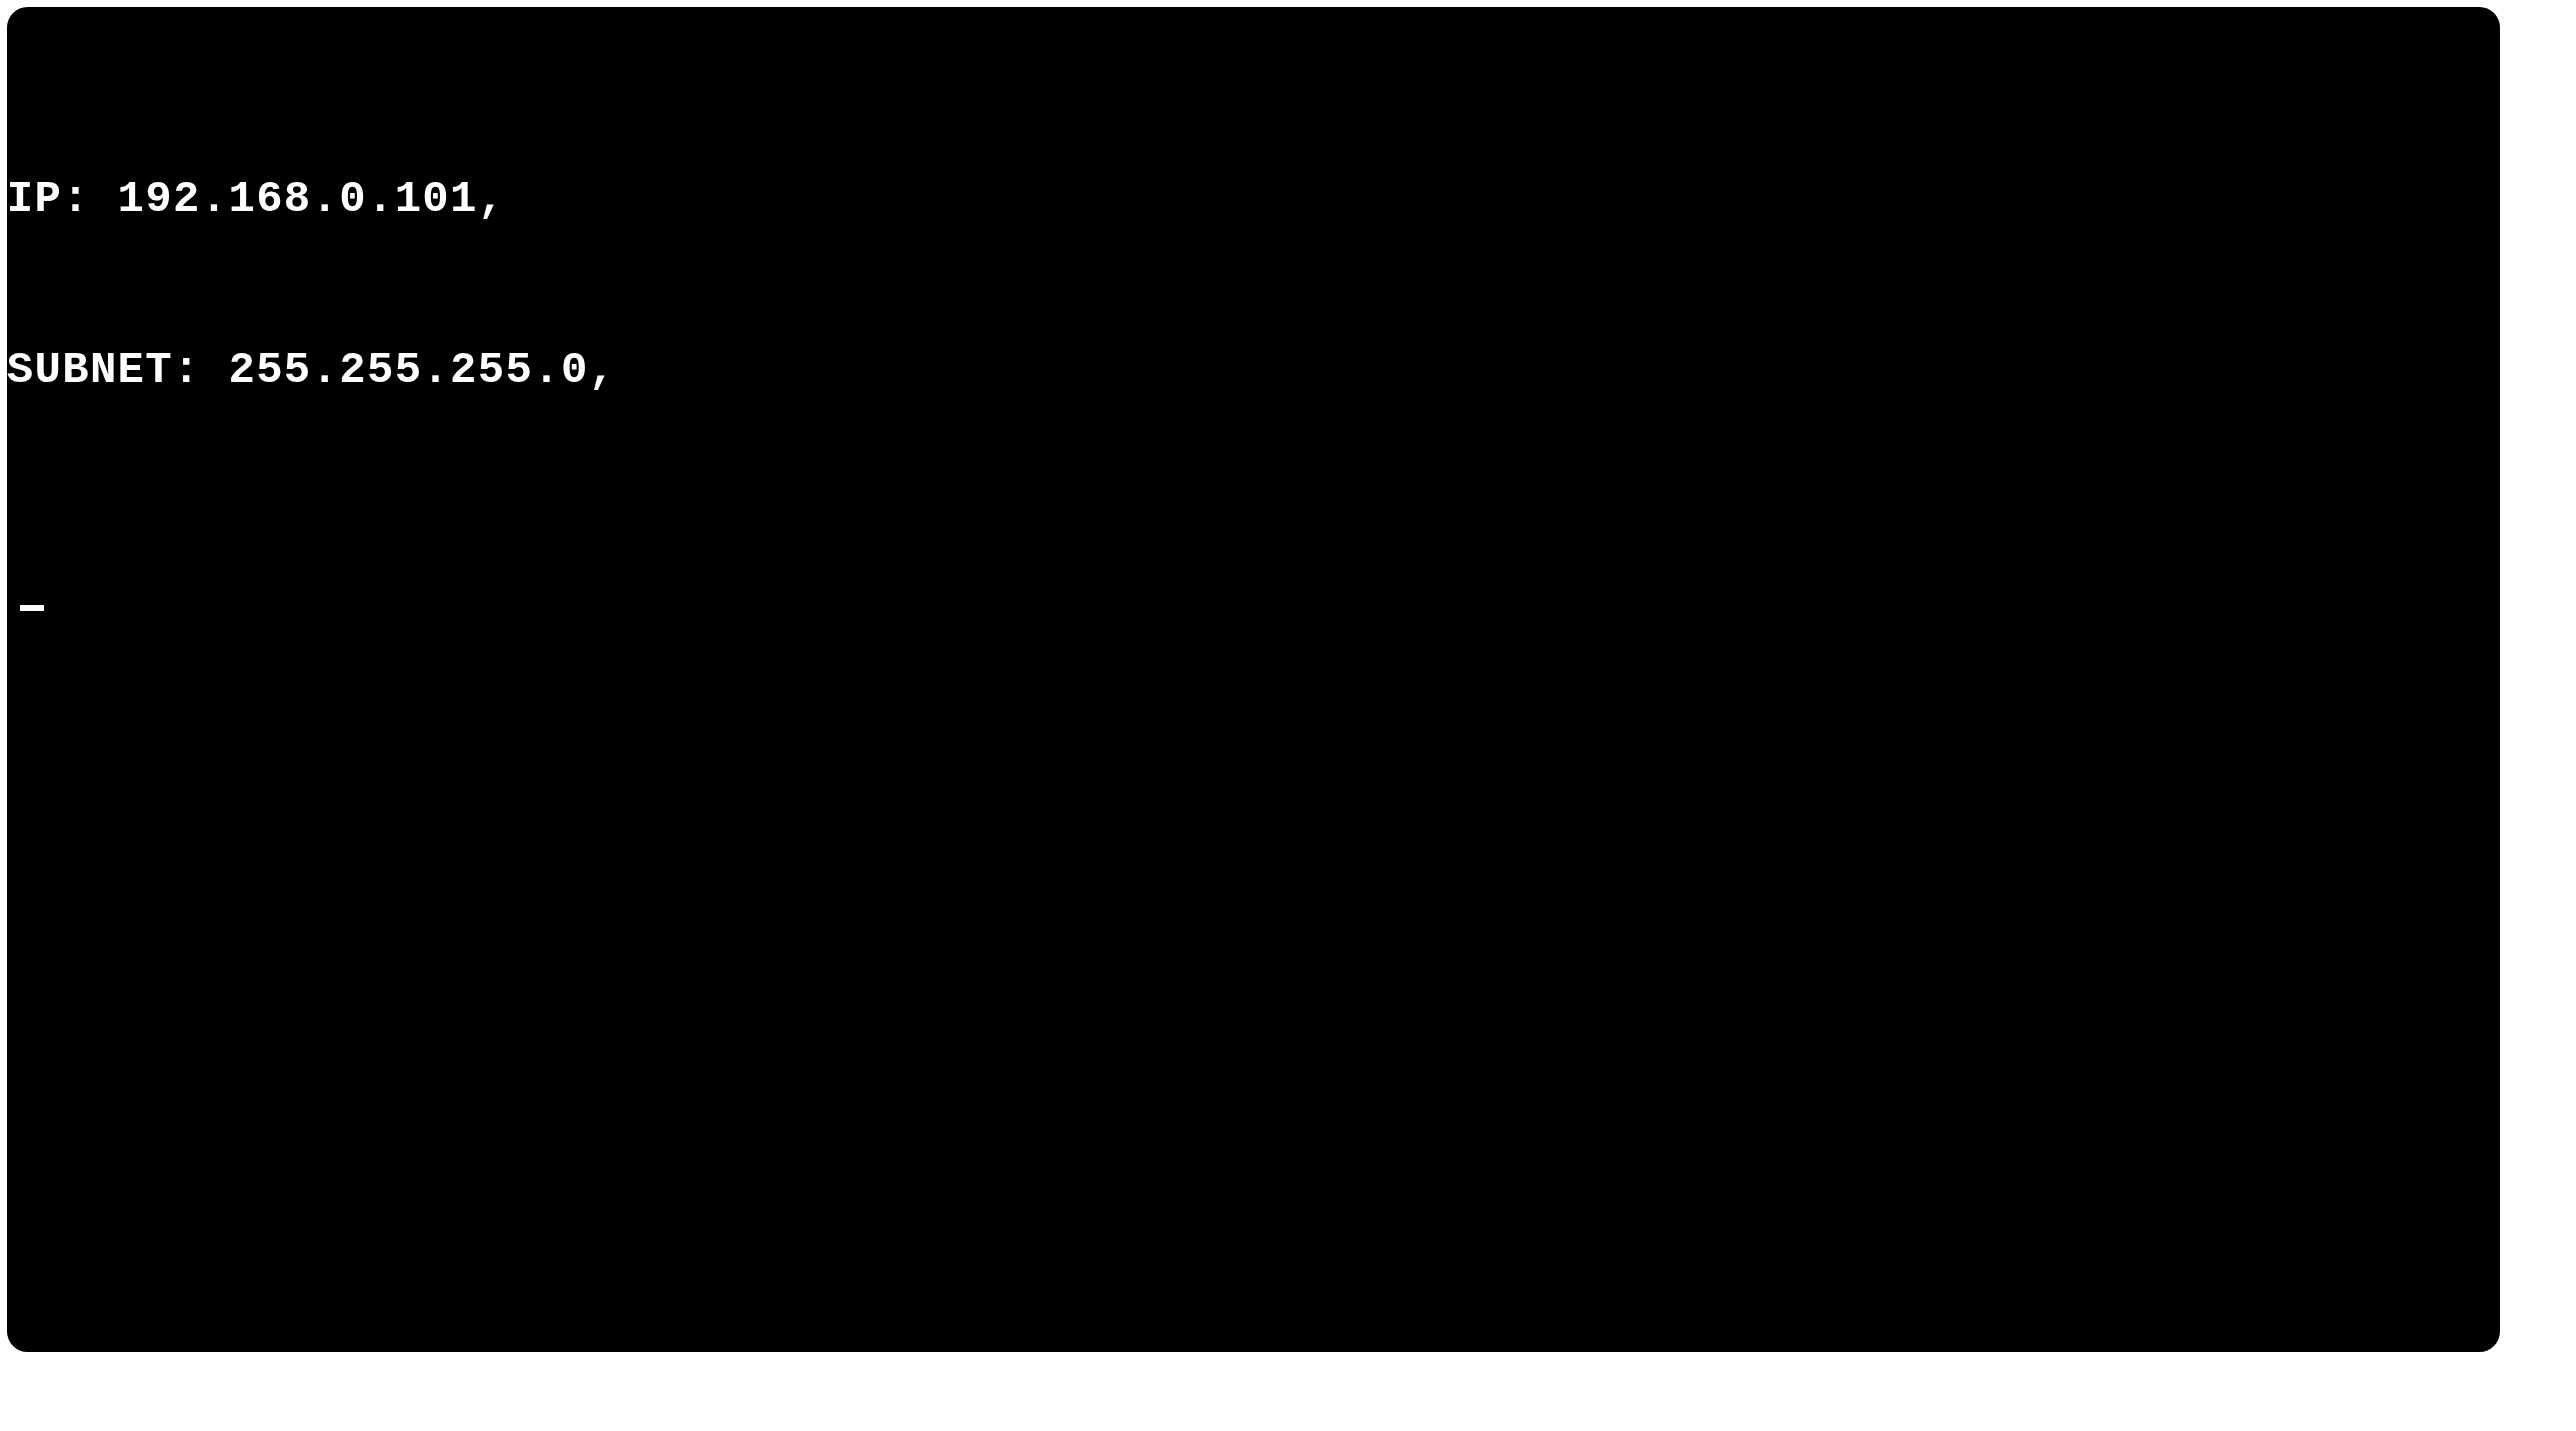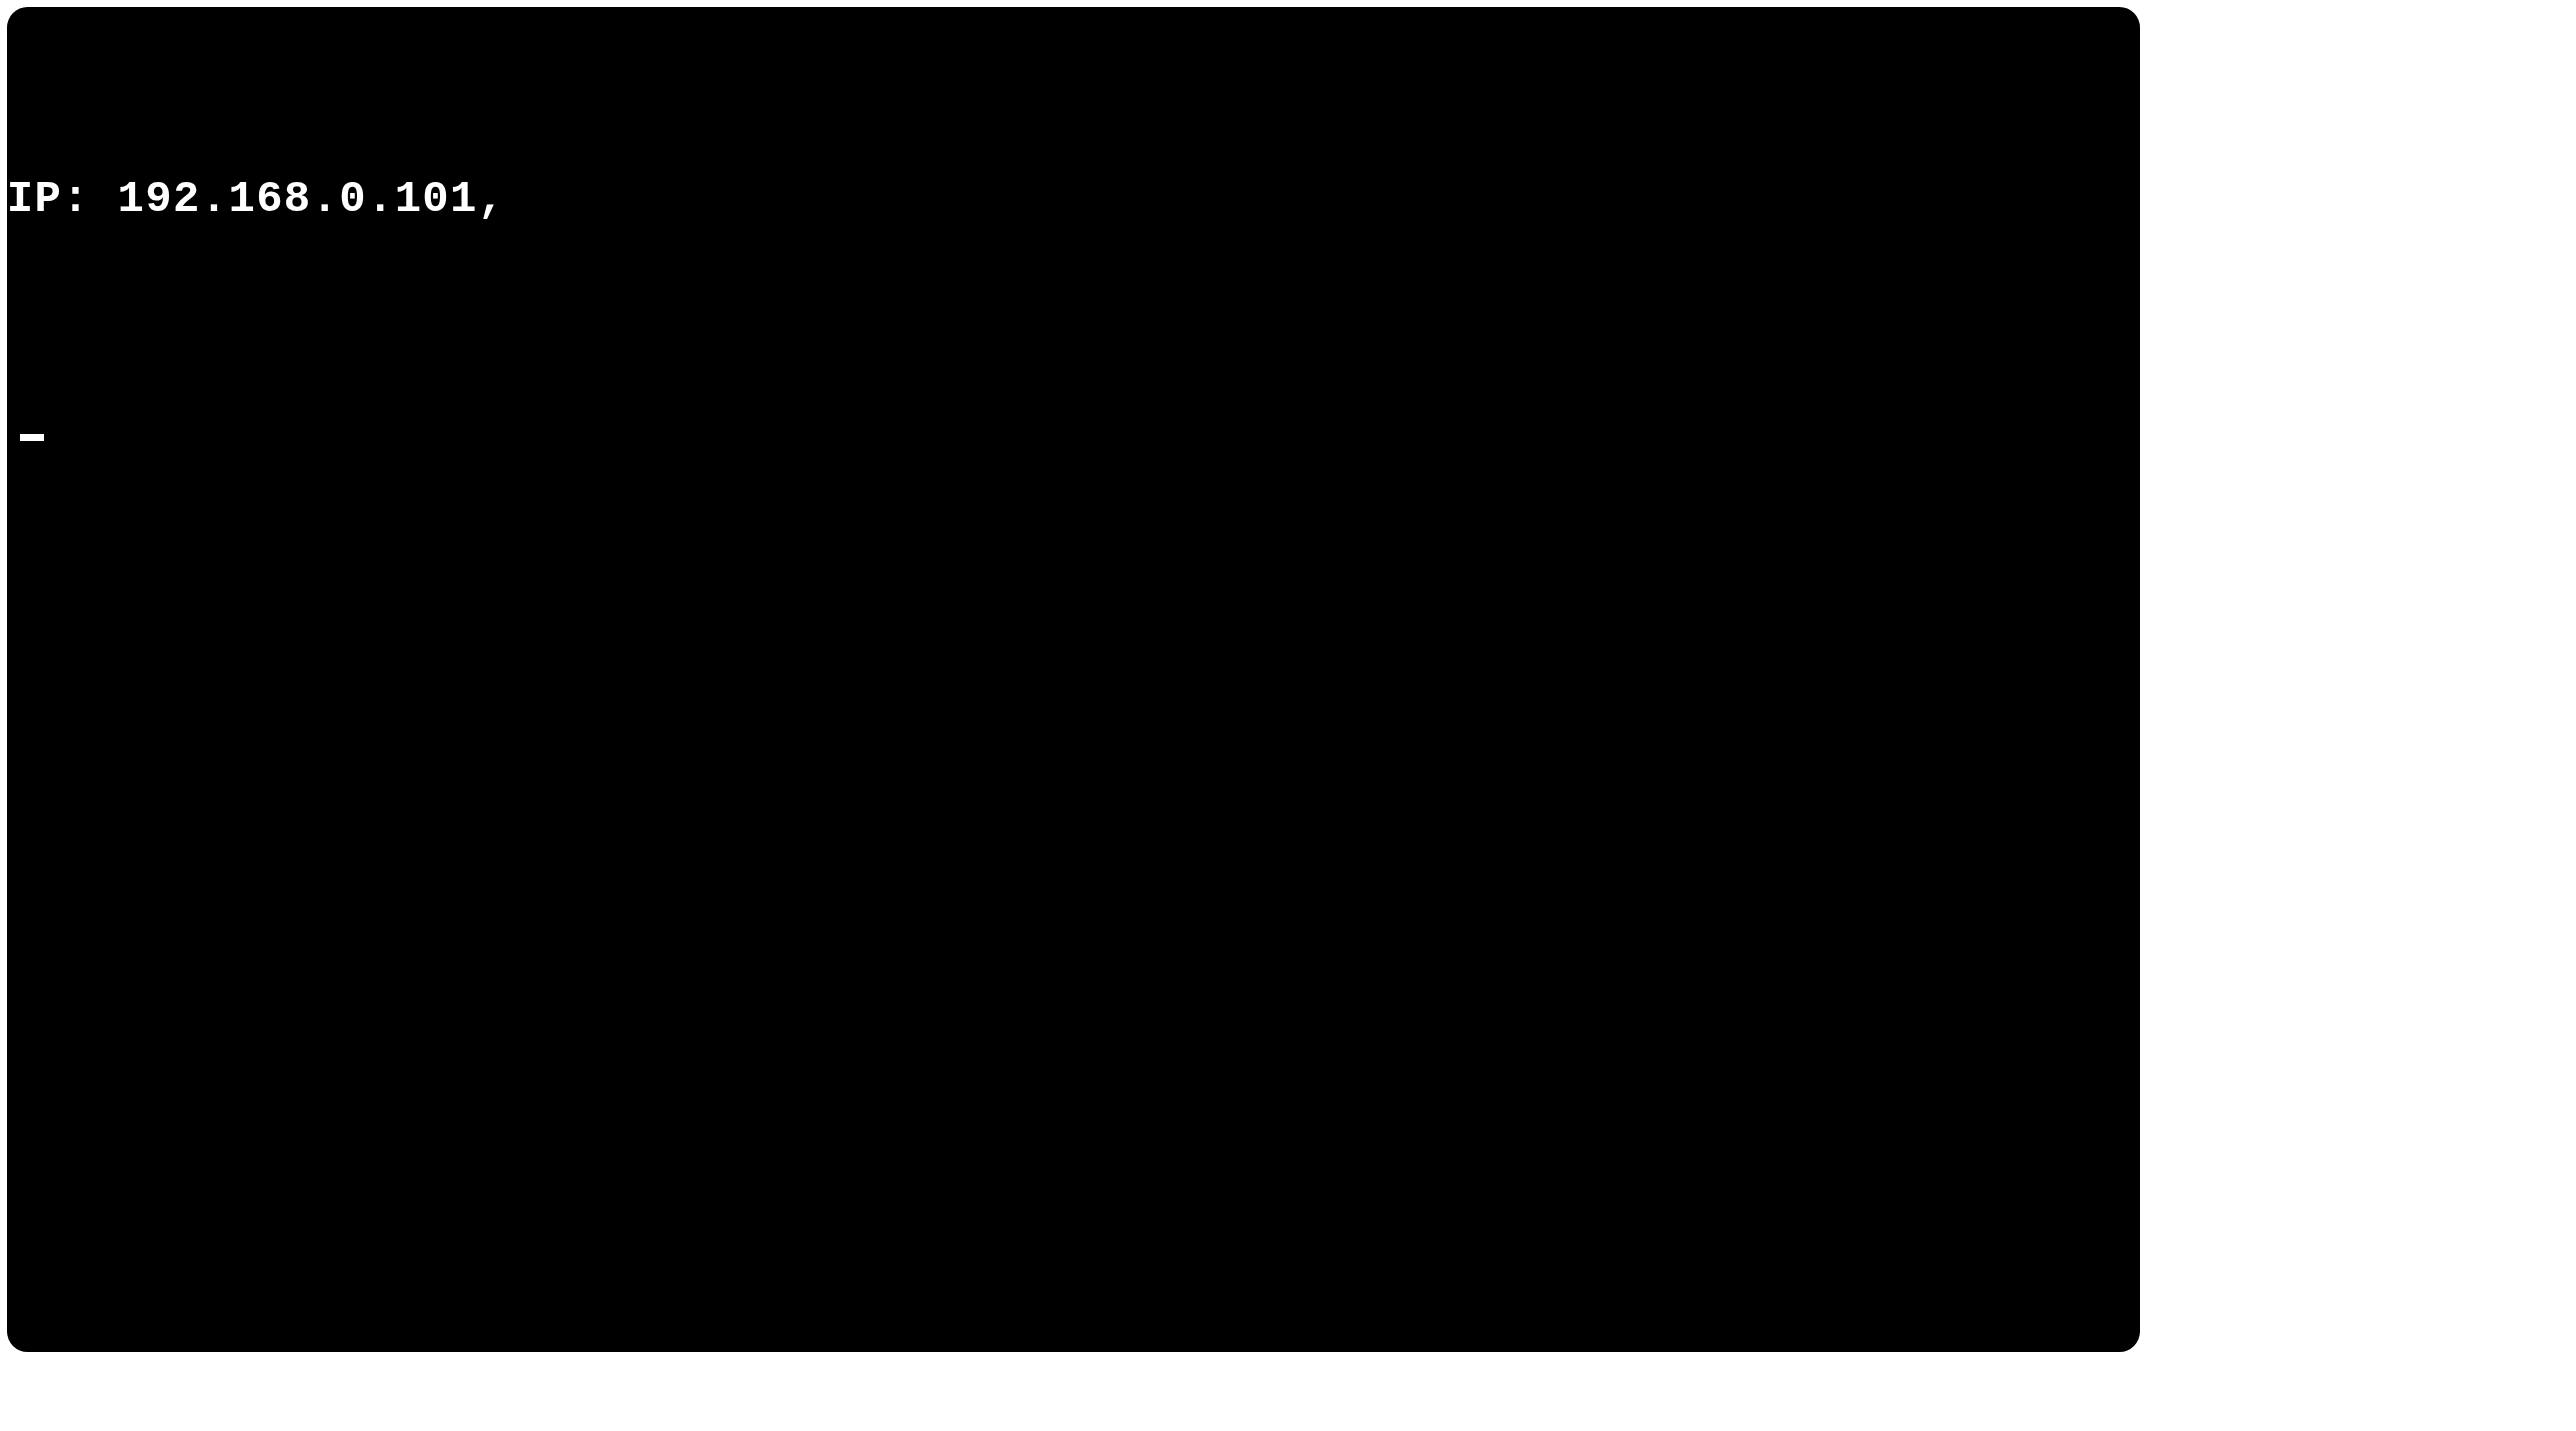--- a/index.html
+++ b/index.html
@@ -12,21 +12,21 @@
       background-color: #ffffff;
       width: 2576px;
       height: 1432px;
       display: flex;
       justify-content: flex-start;
       align-items: flex-start;
     }
     
     .terminal {
       background-color: #000000;
-      width: 2133px;
+      width: 2493px;
       height: 1345px;
       border-radius: 20.5px;
       padding: 51px 0 0 0;
       font-family: 'Courier New', Courier, monospace;
       font-weight: bold;
       color: #ffffff;
       font-size: 44px;
       line-height: 1.29;
       white-space: pre;
       letter-spacing: 1.3px;
@@ -57,15 +57,16 @@
     
     @keyframes blink {
       50% { opacity: 0; }
     }
   </style>
 </head>
 <body>
 
 <div class="terminal">
   <span class="terminal-line">IP: 192.168.0.101,</span>
+  <span class="terminal-line">SUBNET: 255.255.255.0,</span>
   <span class="terminal-line login-line"><span class="cursor"></span></span>
 </div>
 
 
 </body></html>

